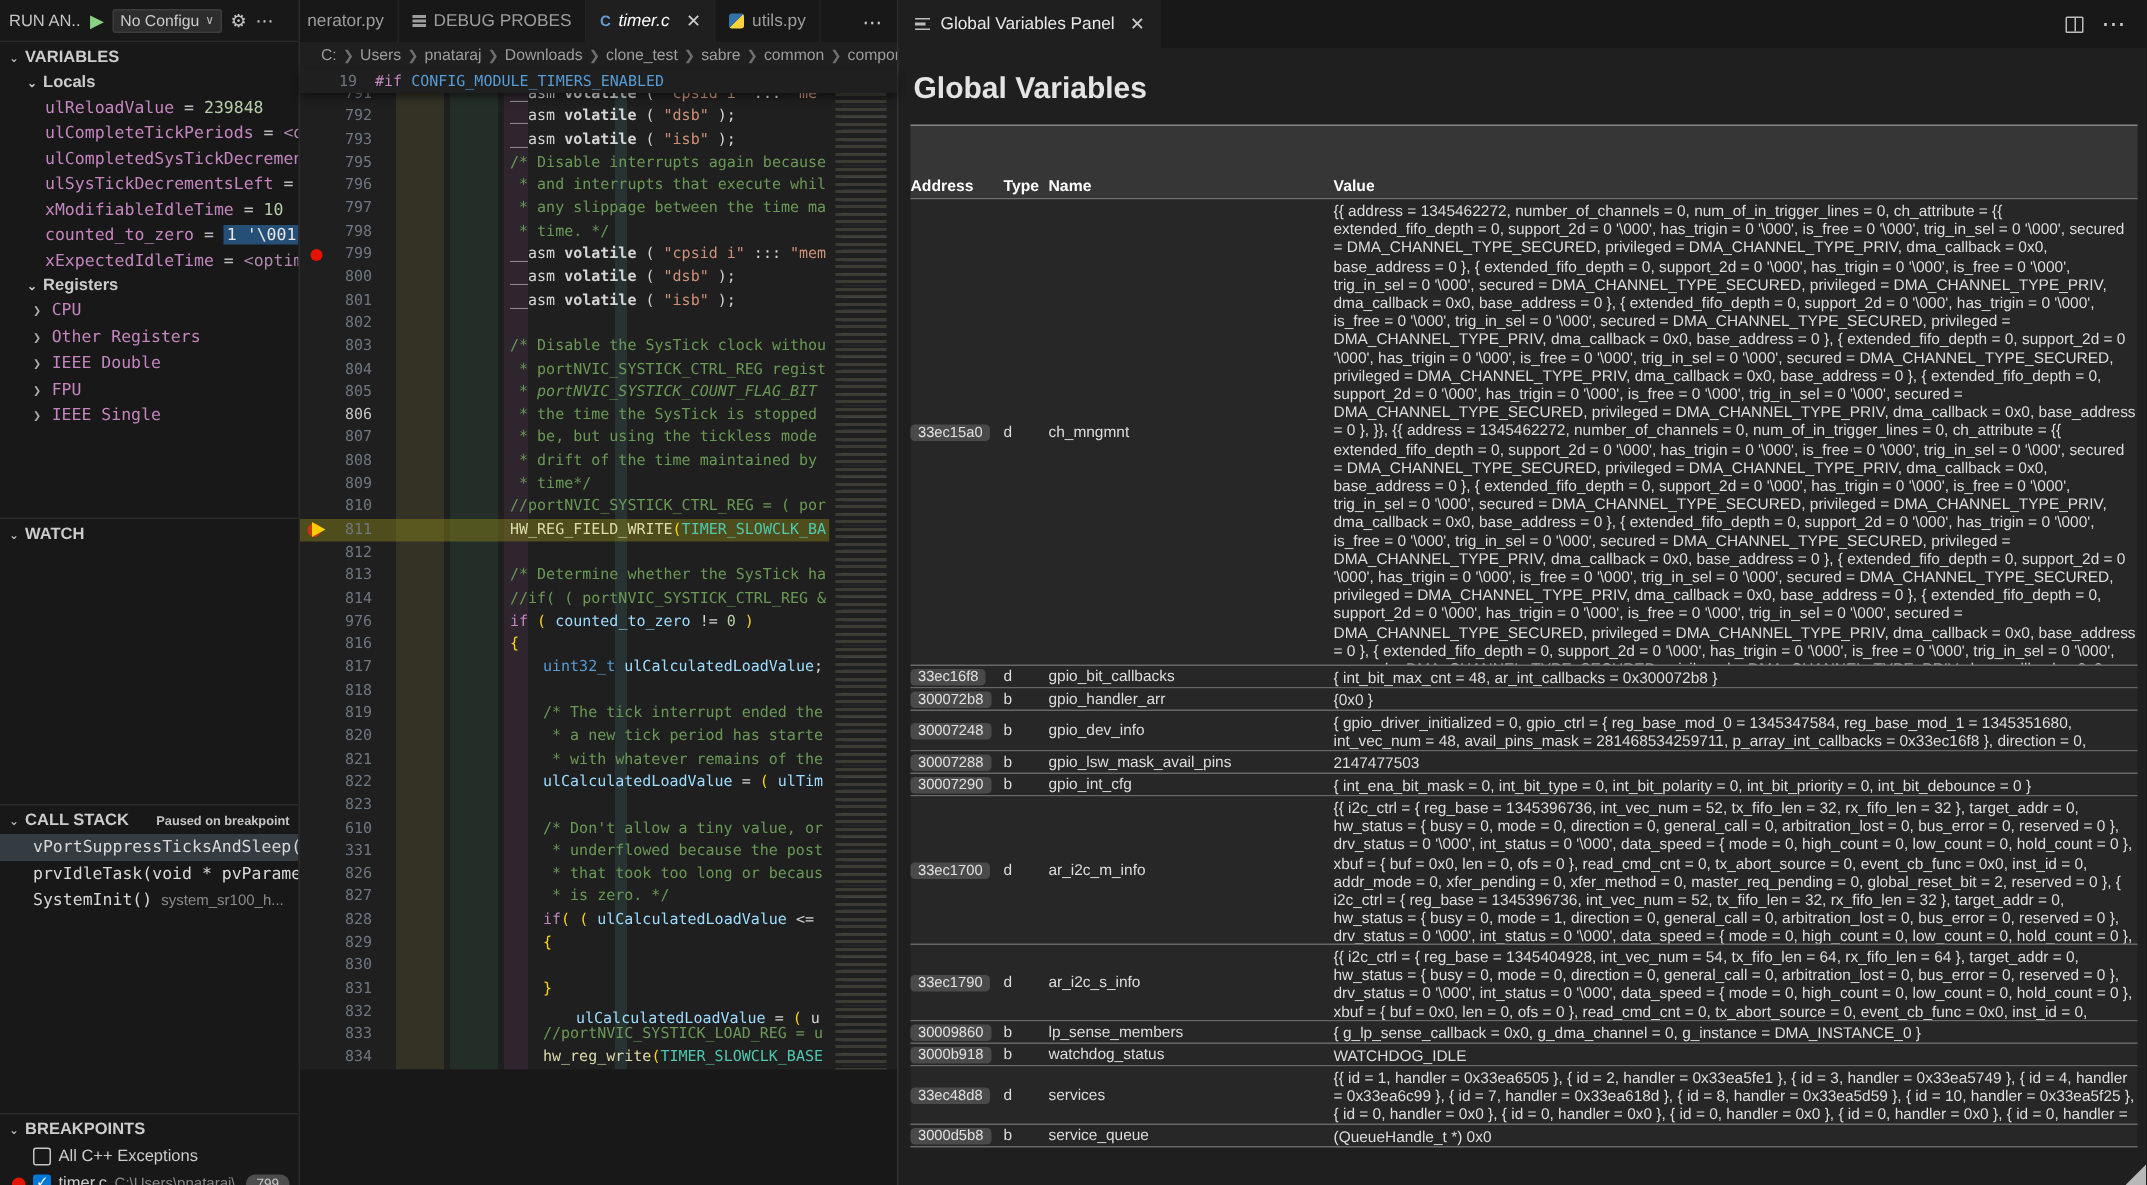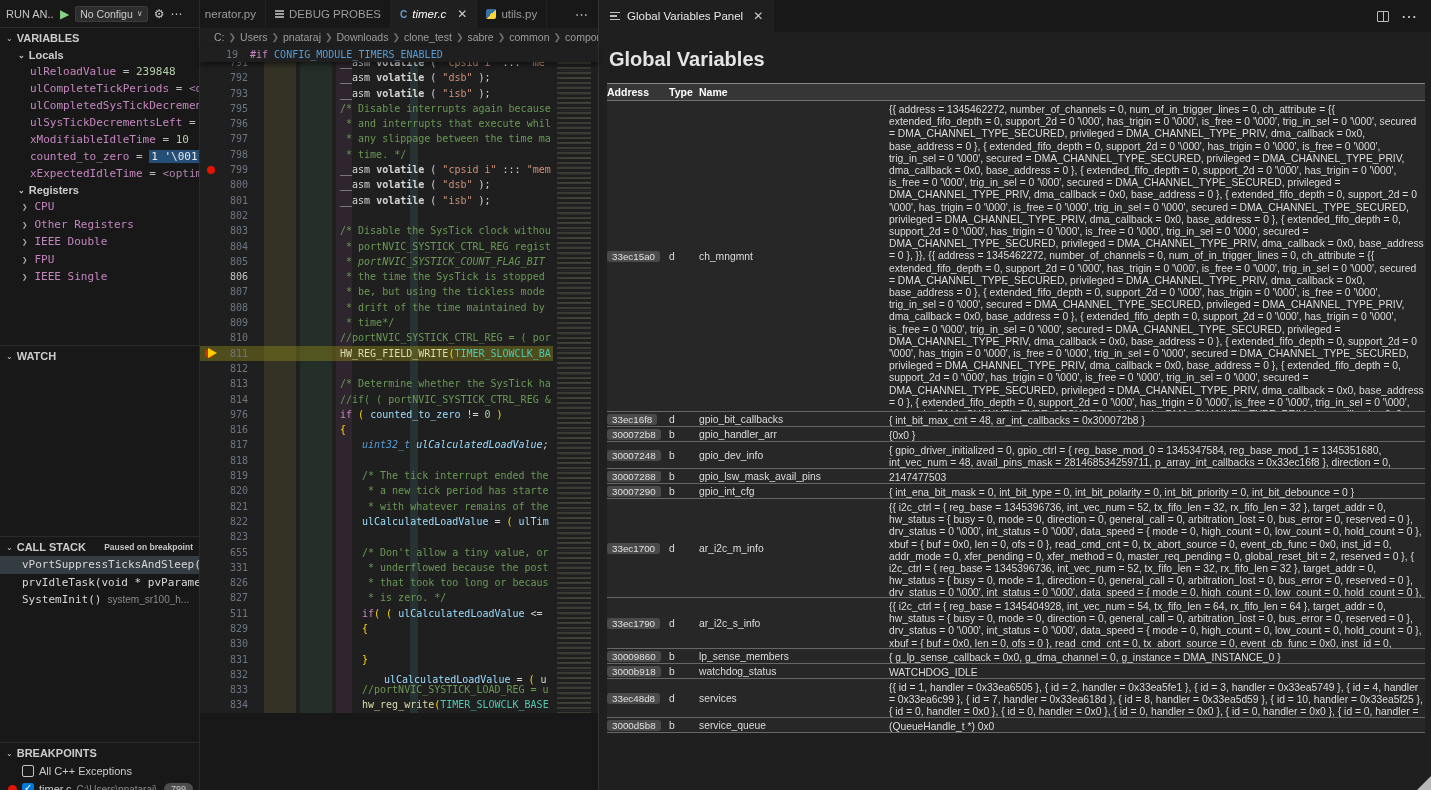--- a/index.html
+++ b/index.html
@@ -95,21 +95,21 @@
   .ic-panel i { display:block; width:10px; height:1.5px; background:#bdbdbd; }
   .ic-panel i:nth-child(2){ width:7px; }
   .pactions { margin-left:auto; display:flex; align-items:center; gap:12px; padding-right:14px; color:#cccccc; }
   .ic-split { width:12px; height:11px; border:1px solid #bdbdbd; border-radius:1px; position:relative; }
   .ic-split::after { content:""; position:absolute; left:5px; top:0; bottom:0; width:1px; background:#bdbdbd; }
   .pcontent { position:absolute; top:32px; left:0; right:0; bottom:0; overflow:hidden; }
   .ptitle { position:absolute; left:10px; top:16px; margin:0; font-size:20px; font-weight:bold; color:#e4e4e4; }
   .gtable { position:absolute; top:51px; left:8px; right:6px; }
   .grow { display:grid; grid-template-columns:62px 30px 190px 1fr; align-items:center; border-bottom:1px solid rgba(200,200,200,.40); background:#272727; color:#dddddd; font-size:10.3px; }
   .grow.ghead { background:#363636; border-top:1px solid rgba(200,200,200,.55); font-weight:bold; color:#ffffff; font-size:10.5px; }
-  .grow.ghead > div { padding:2px 0; }
+  .grow.ghead > div { padding:2px 0;margin-top:32px; }
   .gaddr { justify-self:start; }
   .addr-badge { background:#4a4a4a; border-radius:3px; padding:0 5px; font-size:9.8px; color:#e0e0e0; }
   .gval { line-height:12.2px; overflow:hidden; padding:3px 0; word-break:break-word; }
   .corner { position:absolute; right:0; bottom:0; width:14px; height:14px; background:#b8b8b8; clip-path:polygon(100% 0, 100% 100%, 0 100%); }
 </style>
 </head>
 <body>
 
 <div class="sidebar">
   <div class="dbg-toolbar">
@@ -400,21 +400,21 @@
       <div class="line">
         <div class="gut">
           <span class="lnum">816</span>
         </div>
         <div class="lcode" style="padding-left: 78px;"><span class="to">{</span></div>
       </div>
       <div class="line">
         <div class="gut">
           <span class="lnum">817</span>
         </div>
-        <div class="lcode" style="padding-left: 100px; font-style: italic;"><span class="tt">uint32_t</span><span class="tp"> </span><span class="tv">ulCalculatedLoadValue</span><span class="tp">;</span></div>
+        <div class="lcode" style="padding-left: 100px;"><span class="tt">uint32_t</span><span class="tp"> </span><span class="tv">ulCalculatedLoadValue</span><span class="tp">;</span></div>
       </div>
       <div class="line">
         <div class="gut">
           <span class="lnum">818</span>
         </div>
         <div class="lcode" style="padding-left: 100px;"></div>
       </div>
       <div class="line">
         <div class="gut">
           <span class="lnum">819</span>
@@ -440,21 +440,21 @@
         <div class="lcode" style="padding-left: 100px;"><span class="tv">ulCalculatedLoadValue</span><span class="tp"> = </span><span class="to">( </span><span class="tv">ulTim</span></div>
       </div>
       <div class="line">
         <div class="gut">
           <span class="lnum">823</span>
         </div>
         <div class="lcode" style="padding-left: 100px;"></div>
       </div>
       <div class="line">
         <div class="gut">
-          <span class="lnum">655</span>
+          <span class="lnum">610</span>
         </div>
         <div class="lcode" style="padding-left: 100px;"><span class="tc">/* Don't allow a tiny value, or</span></div>
       </div>
       <div class="line">
         <div class="gut">
           <span class="lnum">331</span>
         </div>
         <div class="lcode" style="padding-left: 100px;"><span class="tc"> * underflowed because the post</span></div>
       </div>
       <div class="line">
@@ -464,21 +464,21 @@
         <div class="lcode" style="padding-left: 100px;"><span class="tc"> * that took too long or becaus</span></div>
       </div>
       <div class="line">
         <div class="gut">
           <span class="lnum">827</span>
         </div>
         <div class="lcode" style="padding-left: 100px;"><span class="tc"> * is zero. */</span></div>
       </div>
       <div class="line">
         <div class="gut">
-          <span class="lnum">511</span>
+          <span class="lnum">828</span>
         </div>
         <div class="lcode" style="padding-left: 100px;"><span class="tkw">if</span><span class="to">( ( </span><span class="tv">ulCalculatedLoadValue</span><span class="tp"> &lt;=</span></div>
       </div>
       <div class="line">
         <div class="gut">
           <span class="lnum">829</span>
         </div>
         <div class="lcode" style="padding-left: 100px;"><span class="to">{</span></div>
       </div>
       <div class="line">
@@ -555,20 +555,21 @@
       <span>⋯</span>
     </div>
   </div>
   <div class="pcontent">
     <h1 class="ptitle">Global Variables</h1>
     <div class="gtable" id="gtable">
         <div class="grow ghead">
           <div class="gaddr">Address</div>
           <div>Type</div>
           <div>Name</div>
+          <div>Value</div>
         </div>
         <div class="grow">
           <div class="gaddr"><span class="addr-badge">33ec15a0</span></div>
           <div>d</div>
           <div>ch_mngmnt</div>
           <div class="gval" style="max-height: 310px;">{{ address = 1345462272, number_of_channels = 0, num_of_in_trigger_lines = 0, ch_attribute = {{ extended_fifo_depth = 0, support_2d = 0 '\000', has_trigin = 0 '\000', is_free = 0 '\000', trig_in_sel = 0 '\000', secured = DMA_CHANNEL_TYPE_SECURED, privileged = DMA_CHANNEL_TYPE_PRIV, dma_callback = 0x0, base_address = 0 }, { extended_fifo_depth = 0, support_2d = 0 '\000', has_trigin = 0 '\000', is_free = 0 '\000', trig_in_sel = 0 '\000', secured = DMA_CHANNEL_TYPE_SECURED, privileged = DMA_CHANNEL_TYPE_PRIV, dma_callback = 0x0, base_address = 0 }, { extended_fifo_depth = 0, support_2d = 0 '\000', has_trigin = 0 '\000', is_free = 0 '\000', trig_in_sel = 0 '\000', secured = DMA_CHANNEL_TYPE_SECURED, privileged = DMA_CHANNEL_TYPE_PRIV, dma_callback = 0x0, base_address = 0 }, { extended_fifo_depth = 0, support_2d = 0 '\000', has_trigin = 0 '\000', is_free = 0 '\000', trig_in_sel = 0 '\000', secured = DMA_CHANNEL_TYPE_SECURED, privileged = DMA_CHANNEL_TYPE_PRIV, dma_callback = 0x0, base_address = 0 }, { extended_fifo_depth = 0, support_2d = 0 '\000', has_trigin = 0 '\000', is_free = 0 '\000', trig_in_sel = 0 '\000', secured = DMA_CHANNEL_TYPE_SECURED, privileged = DMA_CHANNEL_TYPE_PRIV, dma_callback = 0x0, base_address = 0 }, }}, {{ address = 1345462272, number_of_channels = 0, num_of_in_trigger_lines = 0, ch_attribute = {{ extended_fifo_depth = 0, support_2d = 0 '\000', has_trigin = 0 '\000', is_free = 0 '\000', trig_in_sel = 0 '\000', secured = DMA_CHANNEL_TYPE_SECURED, privileged = DMA_CHANNEL_TYPE_PRIV, dma_callback = 0x0, base_address = 0 }, { extended_fifo_depth = 0, support_2d = 0 '\000', has_trigin = 0 '\000', is_free = 0 '\000', trig_in_sel = 0 '\000', secured = DMA_CHANNEL_TYPE_SECURED, privileged = DMA_CHANNEL_TYPE_PRIV, dma_callback = 0x0, base_address = 0 }, { extended_fifo_depth = 0, support_2d = 0 '\000', has_trigin = 0 '\000', is_free = 0 '\000', trig_in_sel = 0 '\000', secured = DMA_CHANNEL_TYPE_SECURED, privileged = DMA_CHANNEL_TYPE_PRIV, dma_callback = 0x0, base_address = 0 }, { extended_fifo_depth = 0, support_2d = 0 '\000', has_trigin = 0 '\000', is_free = 0 '\000', trig_in_sel = 0 '\000', secured = DMA_CHANNEL_TYPE_SECURED, privileged = DMA_CHANNEL_TYPE_PRIV, dma_callback = 0x0, base_address = 0 }, { extended_fifo_depth = 0, support_2d = 0 '\000', has_trigin = 0 '\000', is_free = 0 '\000', trig_in_sel = 0 '\000', secured = DMA_CHANNEL_TYPE_SECURED, privileged = DMA_CHANNEL_TYPE_PRIV, dma_callback = 0x0, base_address = 0 }, { extended_fifo_depth = 0, support_2d = 0 '\000', has_trigin = 0 '\000', is_free = 0 '\000', trig_in_sel = 0 '\000', secured = DMA_CHANNEL_TYPE_SECURED, privileged = DMA_CHANNEL_TYPE_PRIV, dma_callback = 0x0, base_address = 0 }, { extended_fifo_depth = 0, support_2d = 0 '\000', has_trigin = 0 '\000', is_free = 0 '\000', trig_in_sel = 0 '\000', secured = DMA_CHANNEL_TYPE_SECURED, privileged = DMA_CHANNEL_TYPE_PRIV, dma_callback = 0x0, base_address = 0 }, { extended_fifo_depth = 0, support_2d = 0 '\000', has_trigin = 0 '\000', is_free = 0 '\000', trig_in_sel = 0 '\000', secured = DMA_CHANNEL_TYPE_SECURED, privileged = DMA_CHANNEL_TYPE_PRIV, dma_callback = 0x0, base_address = 0 }, { extended_fifo_depth = 0, support_2d = 0 '\000', has_trigin = 0 '\000', is_free = 0 '\000', trig_in_sel = 0 '\000', secured = DMA_CHANNEL_TYPE_SECURED, privileged = DMA_CHANNEL_TYPE_PRIV, dma_callback = 0x0, base_address = 0 }} }}</div>
         </div>
         <div class="grow">
           <div class="gaddr"><span class="addr-badge">33ec16f8</span></div>
           <div>d</div>

